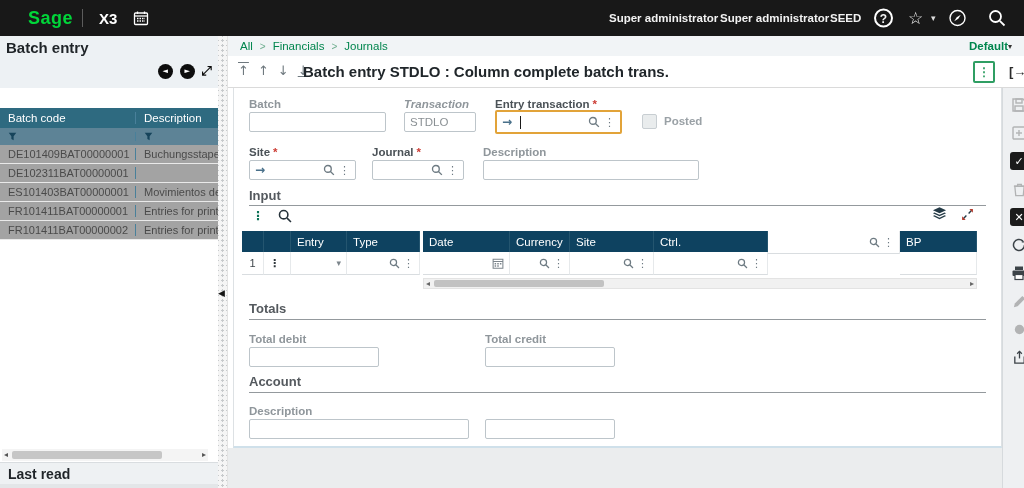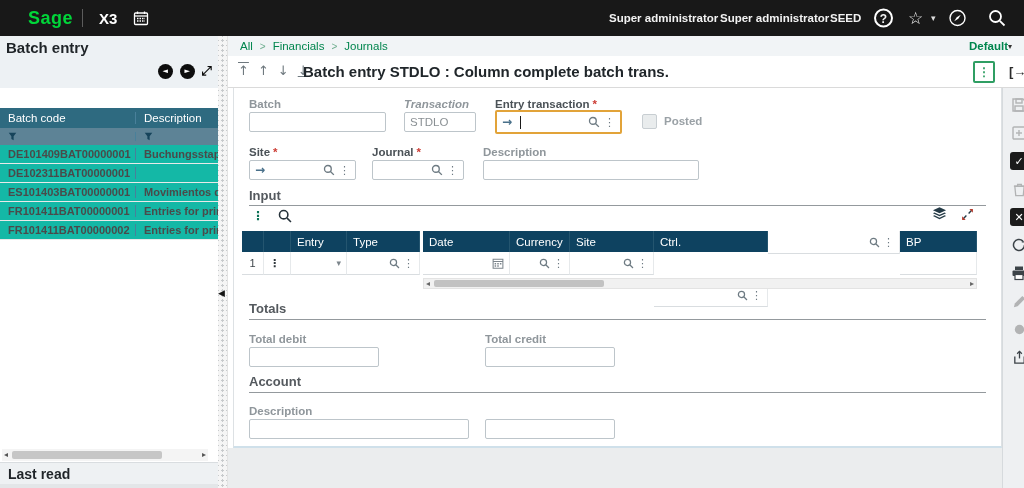--- a/index.html
+++ b/index.html
@@ -26,21 +26,21 @@
   .lp-title { position:absolute; top:3px; left:6px; font-size:15px; font-weight:bold; color:#1f2428; }
   .lp-icons { position:absolute; top:27px; right:6px; display:flex; align-items:center; gap:7px; }
   .circle-btn { width:15px; height:15px; border-radius:50%; background:#0d0d0d; color:#fff; font-size:7px; display:flex; align-items:center; justify-content:center; font-family:"DejaVu Sans",sans-serif; }
   .lp-expand { color:#0d0d0d; font-size:13px; font-weight:bold; font-family:"DejaVu Sans",sans-serif; }
   .lp-table { position:absolute; top:44px; left:0; right:0;margin-top:28px; }
   .lp-hrow { display:flex; height:20px; background:#2e6a80; color:#fff; font-size:11.5px; align-items:center; }
   .lp-hcell { padding-left:8px; overflow:hidden; white-space:nowrap; }
   .lp-c1 { width:136px; border-right:1px solid #49809a; } .lp-c2 { flex:1; }
   .lp-frow { display:flex; height:17px; background:#5d8396; align-items:center; }
   .lp-frow .lp-c1, .lp-frow .lp-c2 { color:#16445b; display:flex; }
-  .lp-row { display:flex; height:19px; border-bottom:1px solid #e9e9e9; background:#14b8a6; font-size:11px; color:#4a4a4a; align-items:center;font-weight:bold; }
+  .lp-row { display:flex; height:19px; border-bottom:1px solid #e9e9e9; background:#a3a3a3; font-size:11px; color:#4a4a4a; align-items:center; }
   .lp-cell { padding-left:8px; overflow:hidden; white-space:nowrap; }
   .lp-hscroll { position:absolute; top:413px; left:2px; width:206px; height:12px; background:#f4f4f4; }
   .sc-arrow { position:absolute; top:1px; font-size:8px; color:#555; font-family:"DejaVu Sans",sans-serif; }
   .sc-thumb { position:absolute; top:2px; height:8px; background:#c6c6c6; border-radius:2px; }
   .lp-footer { position:absolute; top:426px; left:0; right:0; height:22px; background:#eef1f3; border-top:1px solid #d9dde0; font-size:14px; font-weight:bold; color:#1f2428; padding:3px 0 0 8px; }
   .lp-bottom { position:absolute; top:448px; left:0; right:0; height:4px; background:#e3e6e8; }
 
   
   .splitter { position:absolute; top:36px; left:218px; width:10px; height:452px; background:#f5f5f5;
     background-image:radial-gradient(#c7cacc 1px, transparent 1.3px); background-size:5px 5px; background-position:2px 2px;
@@ -384,21 +384,21 @@
         <div class="gc">
           <span class="mag">
               <svg width="11" height="11" viewBox="0 0 16 16" fill="none" stroke="currentColor" stroke-width="1.8">
                 <circle cx="6.5" cy="6.5" r="4.5"></circle>
                 <line x1="10.2" y1="10.2" x2="14.5" y2="14.5"></line>
               </svg>
             </span>
           <span class="dots">⋮</span>
         </div>
       </div>
-      <div class="gcol" style="width:114px;gap:32px;">
+      <div class="gcol" style="width:114px;">
         <div class="gh">Ctrl.</div>
         <div class="gc">
           <span class="mag">
               <svg width="11" height="11" viewBox="0 0 16 16" fill="none" stroke="currentColor" stroke-width="1.8">
                 <circle cx="6.5" cy="6.5" r="4.5"></circle>
                 <line x1="10.2" y1="10.2" x2="14.5" y2="14.5"></line>
               </svg>
             </span>
           <span class="dots">⋮</span>
         </div>

